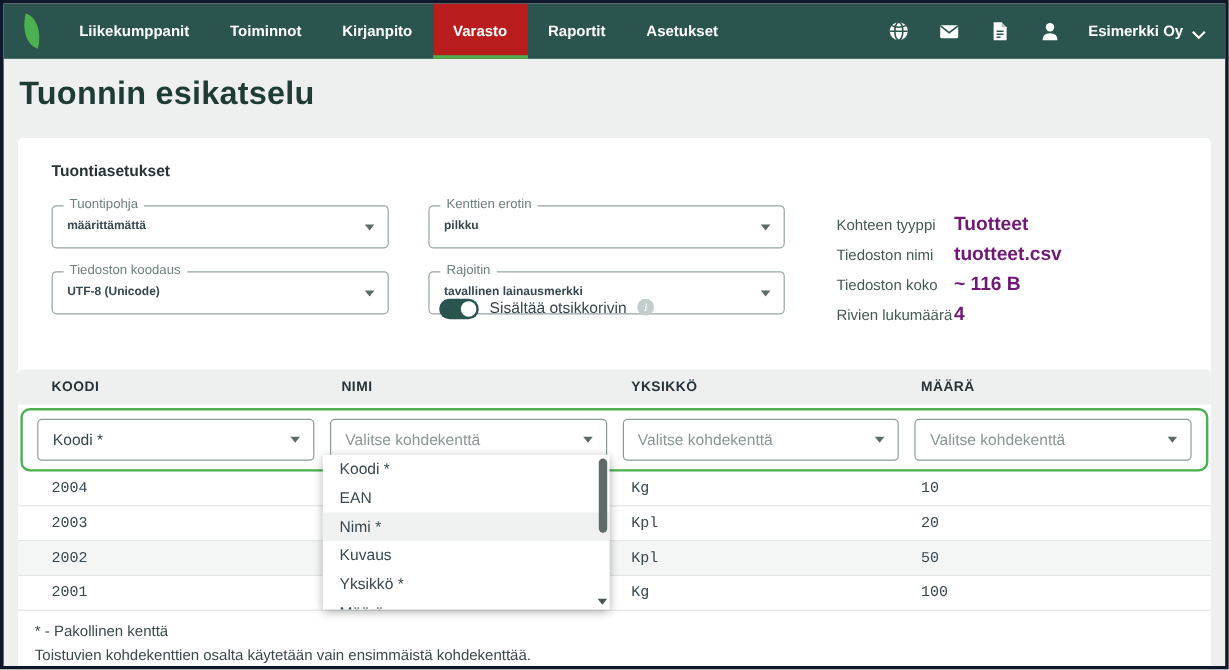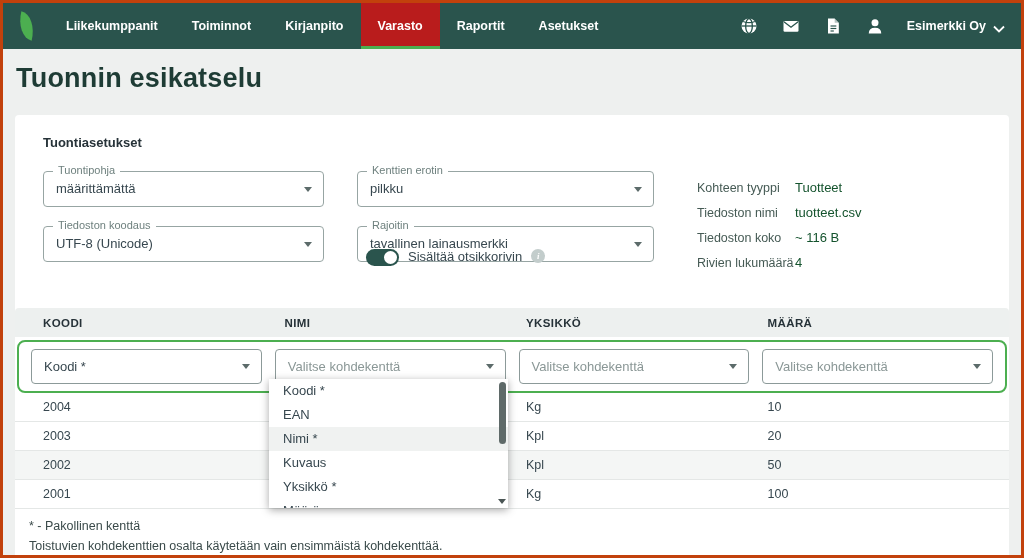--- a/index.html
+++ b/index.html
@@ -1,21 +1,21 @@
 <!DOCTYPE html>
 <html><head>
 <meta charset="utf-8">
 <style>
   * { margin:0; padding:0; box-sizing:border-box; }
   html,body { background:#ffffff; }
   body { font-family:"Liberation Sans","DejaVu Sans",sans-serif; }
 
   .frame {
     position:relative; width:1024px; height:558px;
-    border:3px solid #c2410c; background:#eef0ef; overflow:hidden;
+    border:3px solid #0f172a; background:#eef0ef; overflow:hidden;
   }
 
   
   .navbar {
     position:absolute; top:0; left:0; right:0; height:46px;
     background:#2a544d; display:flex; align-items:stretch;
   }
   .logo-wrap { width:46px; display:flex; align-items:center; justify-content:center; }
   .leaf {
     width:17px; height:26px; background:#4caf50;
@@ -50,31 +50,31 @@
   .settings-body { display:flex; padding:21px 0 0 28px; }
   .fields-grid { display:grid; grid-template-columns:281px 297px; gap:5px 33px; }
   .field {
     position:relative; height:36px; background:#ffffff;
     border:1px solid #97a5a3; border-radius:4px; cursor:pointer;
   }
   .field-label {
     position:absolute; top:-8px; left:9px; padding:0 5px; background:#ffffff;
     font-size:11px; color:#6e807e; white-space:nowrap;
   }
-  .field-value { line-height:34px; padding:0 26px 0 12px; font-size:13px; color:#37474f;
-    white-space:nowrap; overflow:hidden; }
+  .field-value { line-height:34px; padding:0 26px 0 12px; font-size:10px; color:#37474f;
+    white-space:nowrap; overflow:hidden;font-weight:bold; }
   .caret {
     position:absolute; right:11px; top:15px; width:0; height:0;
     border-left:4px solid transparent; border-right:4px solid transparent;
     border-top:5px solid #5c6b6a;
   }
   .info-panel { margin-left:43px; padding-top:4px; }
   .info-row { display:flex; height:25px; align-items:center; }
   .info-label { width:98px; font-size:12.5px; color:#455a54; }
-  .info-value { font-size:13px; font-weight:400; color:#14532d; }
+  .info-value { font-size:16px; font-weight:700; color:#701a75; }
 
   .toggle-row { position:absolute; left:351px; top:134px; display:flex; align-items:flex-start; gap:9px; }
   .toggle {
     width:33px; height:17px; border-radius:9px; background:#2a544d; position:relative; cursor:pointer;
   }
   .toggle-knob {
     position:absolute; right:2px; top:2px; width:13px; height:13px; border-radius:50%; background:#ffffff;
   }
   .toggle-label { font-size:13px; color:#37474f; }
   .info-icon {
@@ -103,21 +103,21 @@
     position:relative; height:35px; border:1px solid #8c9a99; border-radius:4px;
     background:#ffffff; cursor:pointer;
   }
   .select-value { line-height:33px; padding:0 24px 0 12px; font-size:13px; color:#37474f;
     white-space:nowrap; overflow:hidden; }
   .select.placeholder .select-value { color:#8a9796; }
   .select .caret { top:14px; }
 
   .trow {
     display:grid; grid-template-columns:repeat(4,1fr); height:29px; align-items:center;
-    padding:0 14px; border-bottom:1px solid #e4e7e6;
+    padding:0 14px; border-bottom:1px solid #e4e7e6;font-family:Liberation Mono, monospace;
   }
   .trow:first-of-type { border-top:1px solid #e4e7e6; margin-top:3px; }
   .trow.striped { background:#f4f6f5; }
   .td { padding-left:14px; font-size:12.5px; color:#37474f; }
 
   .notes { padding:8px 14px 0 14px; }
   .note-line { font-size:12.5px; color:#3a4a4a; line-height:19.5px; }
 
   
   .dropdown-menu {

